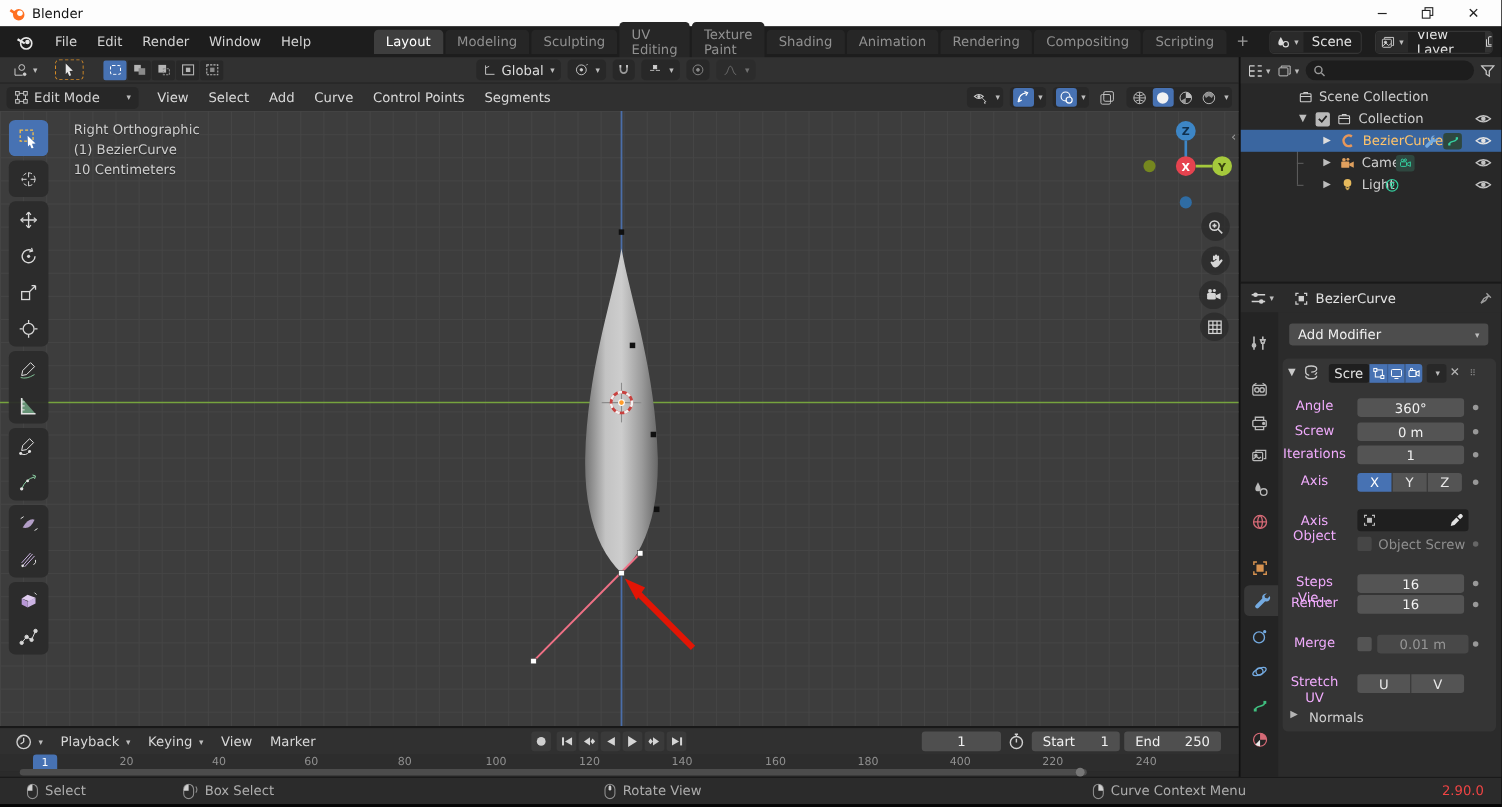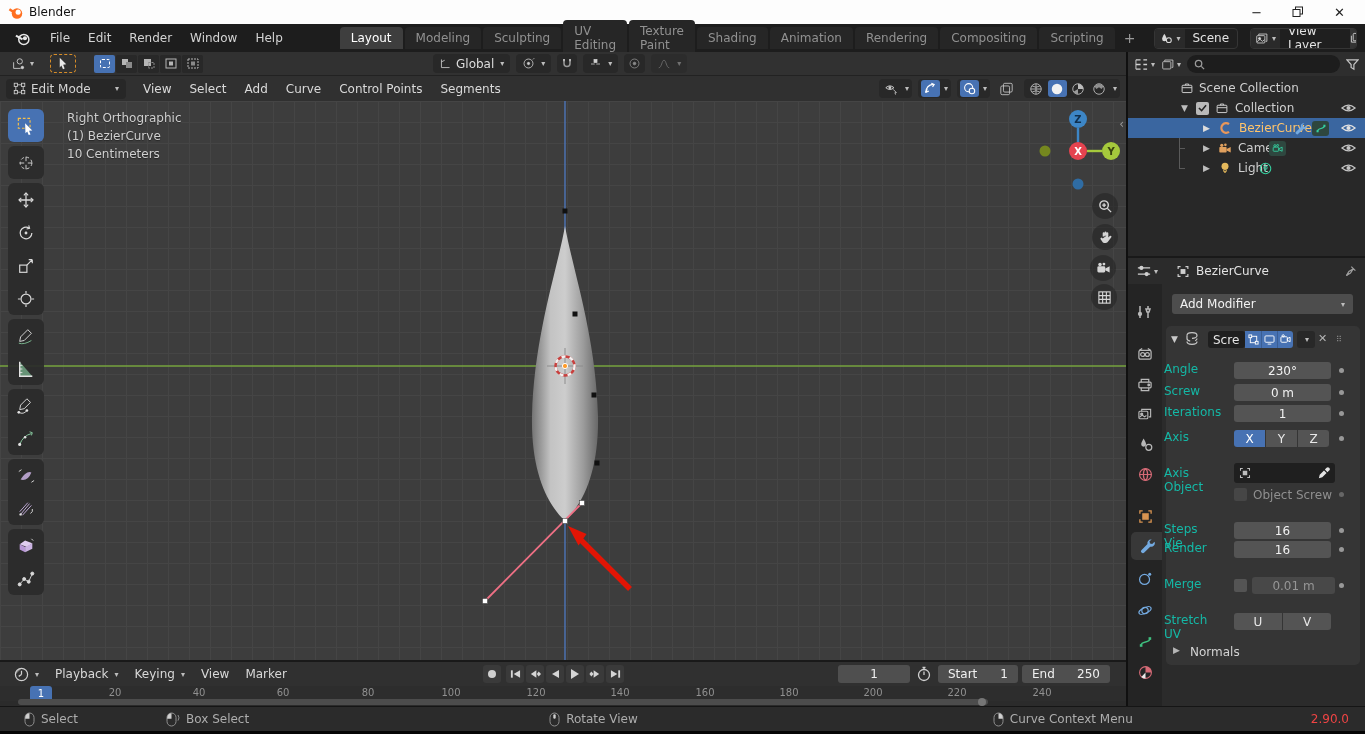--- a/index.html
+++ b/index.html
@@ -75,21 +75,21 @@
   .tree-v { position:absolute; width:1px; background:#5a5a5a; left:51px; }
   .tree-h { position:absolute; height:1px; background:#5a5a5a; }
   .badge { display:inline-flex; align-items:center; justify-content:center; width:17px; height:15px; border-radius:3px; background:#2e473f; }
 
   .properties { flex:1; position:relative; background:#2b2b2b; }
   .pr-header { height:26px; display:flex; align-items:center; padding:0 8px; gap:6px; background:#2b2b2b; }
   .tabstrip { position:absolute; left:0; top:26px; bottom:0; width:34px; background:#242424; }
   .ptab { position:absolute; left:0; width:34px; height:28px; display:flex; align-items:center; justify-content:center; }
   .ptab.active { background:#383838; border-radius:5px 0 0 5px; left:3px; width:31px; }
   .field { background:#545454; border-radius:3px; height:17px; display:flex; align-items:center; justify-content:center; color:#f1f1f1; font-size:12px; }
-  .plabel { position:absolute; left:36px; width:62px; text-align:left; color:#14b8a6; font-size:12px; }
+  .plabel { position:absolute; left:36px; width:62px; text-align:center; color:#f0abfc; font-size:12px; }
   .anim-dot { position:absolute; left:211px; width:5px; height:5px; border-radius:50%; background:#989898; }
   .prow { position:absolute; left:0; right:0; height:18px; }
   .prow .field { position:absolute; left:106px; width:97px; }
   .axis-btn { position:absolute; width:31px; height:17px; background:#545454; border-radius:0; display:flex; align-items:center; justify-content:center; color:#e8e8e8; }
   .axis-btn.on { background:#4772b3; color:#fff; }
   .checkbox { width:13px; height:13px; border-radius:2px; background:#545454; display:inline-flex; align-items:center; justify-content:center; }
   .modpanel { position:absolute; left:38px; right:5px; top:68px; height:339px; background:#353535; border-radius:5px; }
 
   
   .timeline { height:46px; background:#2b2b2b; border-top:2px solid #191919; position:relative; }
@@ -659,21 +659,21 @@
         <div class="ruler">
           <span class="tick" style="left:103px;">20</span>
           <span class="tick" style="left:187px;">40</span>
           <span class="tick" style="left:271px;">60</span>
           <span class="tick" style="left:356px;">80</span>
           <span class="tick" style="left:439px;">100</span>
           <span class="tick" style="left:524px;">120</span>
           <span class="tick" style="left:608px;">140</span>
           <span class="tick" style="left:693px;">160</span>
           <span class="tick" style="left:777px;">180</span>
-          <span class="tick" style="left:861px;">200</span>
+          <span class="tick" style="left:861px;">400</span>
           <span class="tick" style="left:945px;">220</span>
           <span class="tick" style="left:1030px;">240</span>
           <span class="playhead">1</span>
         </div>
         <div class="tl-scroll">
             <span class="knob"></span>
           </div>
       </div>
     </div>
 
@@ -973,21 +973,21 @@
           </span>
           <span style="position:absolute;left:131px;top:5px;width:18px;height:17px;background:#282828;border-radius:3px;display:flex;align-items:center;justify-content:center;">
               <span class="chev">▾</span>
             </span>
           <span style="position:absolute;left:152px;top:6px;color:#b5b5b5;font-size:11px;">✕</span>
           <span style="position:absolute;left:170px;top:9px;letter-spacing:1px;color:#8a8a8a;font-size:8px;">⠿</span>
         </div>
 
         <div class="prow" style="top:104px;">
           <span class="plabel">Angle</span>
-          <span class="field">230°</span>
+          <span class="field">360°</span>
           <span class="anim-dot" style="top:6px;"></span>
         </div>
         <div class="prow" style="top:126px;">
           <span class="plabel">Screw</span>
           <span class="field">0 m</span>
           <span class="anim-dot" style="top:6px;"></span>
         </div>
         <div class="prow" style="top:147px;">
           <span class="plabel">Iterations</span>
           <span class="field">1</span>

